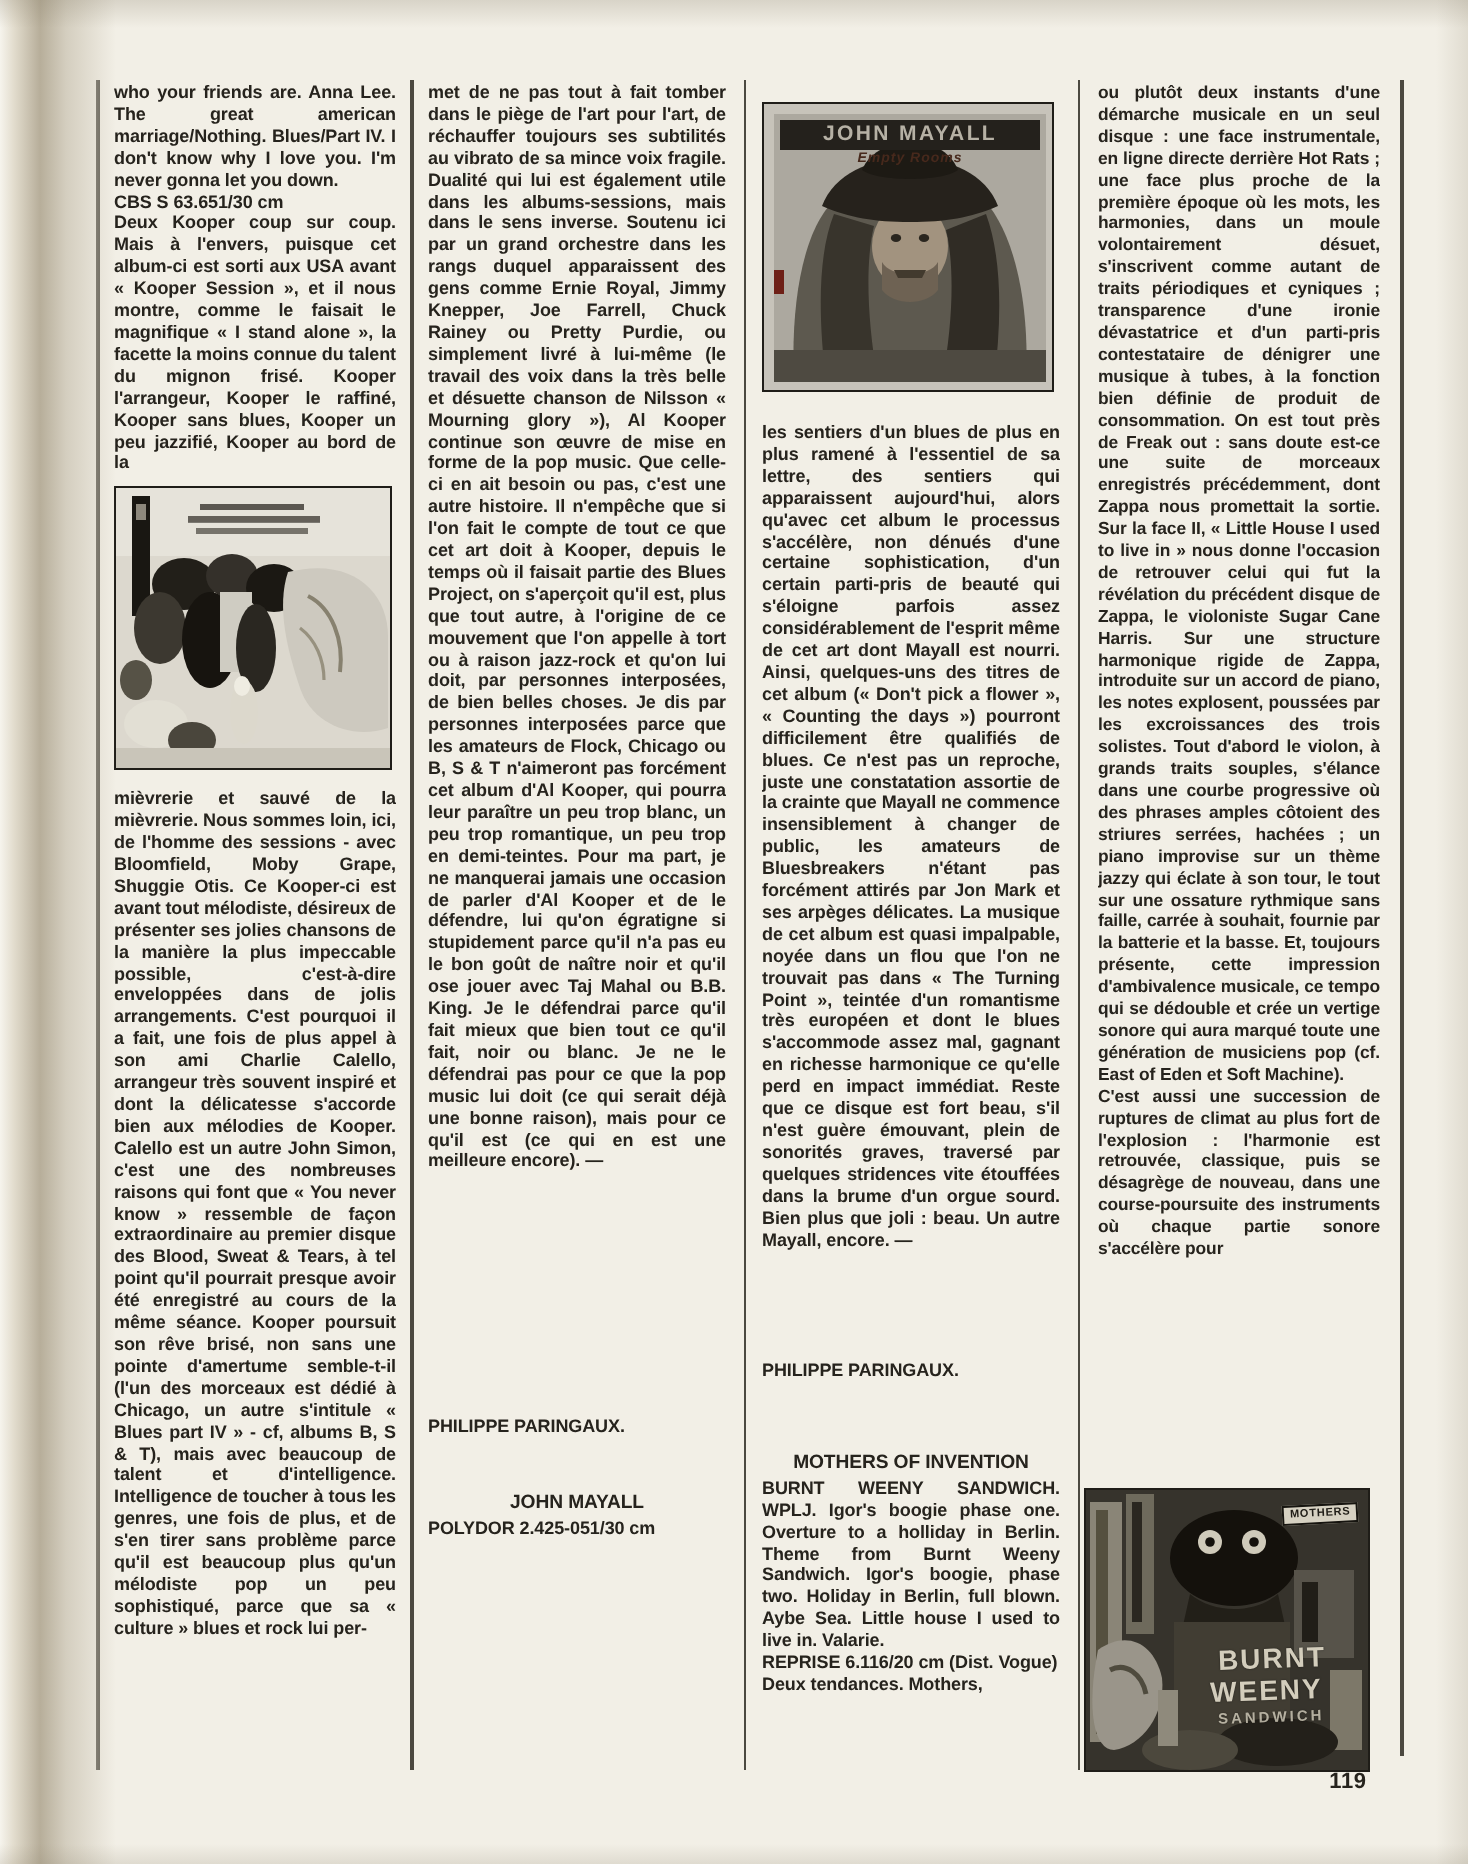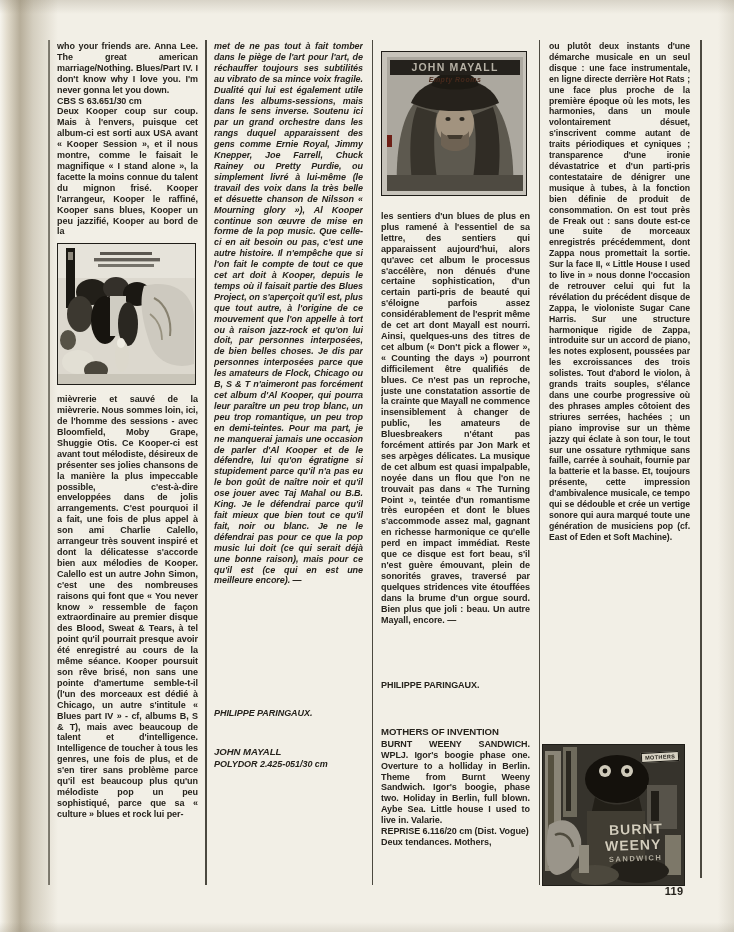--- a/index.html
+++ b/index.html
@@ -17,27 +17,27 @@
     background:linear-gradient(180deg,rgba(125,115,93,.22),rgba(125,115,93,0));}
   .edge-right{position:absolute;right:0;top:0;width:16px;height:100%;z-index:4;pointer-events:none;
     background:linear-gradient(270deg,rgba(150,140,118,.20),rgba(150,140,118,0));}
   .edge-bottom{position:absolute;left:0;bottom:0;width:100%;height:10px;z-index:4;pointer-events:none;
     background:linear-gradient(0deg,rgba(125,115,93,.16),rgba(125,115,93,0));}
   .vrule{position:absolute;top:40px;height:845px;width:1.5px;background:#3a362e;opacity:.9;}
   
   .col{position:absolute;top:41px;height:848px;overflow:hidden;text-align:justify;}
   .col p{margin:0;font-size:9px;line-height:10.9px;letter-spacing:-0.05px;}
   #col1{left:57px;width:141px;}
-  #col2{left:214px;width:149px;font-style:italic;}
+  #col2{left:214px;width:149px;}
   #col3{left:381px;width:149px;}
   #col4{left:549px;width:141px;}
   #col4 p{font-size:8.7px;}
   .clip-b{overflow:hidden;}
   .sig{text-align:left;margin-top:1px !important;}
-  .rev-head{font-size:9.6px !important;letter-spacing:.25px;text-align:left;margin-bottom:1px !important;}
+  .rev-head{font-size:9.6px !important;letter-spacing:.25px;text-align:center;margin-bottom:1px !important;}
   
   .cover{border:1px solid #1f1d18;box-sizing:border-box;background:#ddd9cf;position:relative;overflow:hidden;}
   
   #kooper-cover{width:139px;height:142px;margin:6px 0 9px 0;}
   
   #mayall-cover{width:146px;height:145px;margin-top:10px;margin-bottom:15px;background:#c7c3ba;padding:5px 5px 6px 5px;}
   #mayall-photo{position:relative;width:136px;height:134px;background:linear-gradient(180deg,#bdb9b0 0%,#a5a198 55%,#8e8a81 100%);overflow:hidden;}
   #mayall-banner{position:absolute;left:3px;top:3px;right:3px;height:15px;background:#24211c;
     color:#b6b1a5;font-size:10.5px;line-height:15px;text-align:center;letter-spacing:1.2px;}
   #mayall-sub{position:absolute;left:0;top:19px;width:100%;text-align:center;color:#47291c;
@@ -141,20 +141,21 @@
       <p class="rev-head">MOTHERS OF INVENTION</p>
       <p>BURNT WEENY SANDWICH. WPLJ. Igor's boogie phase one. Overture to a holliday in Berlin. Theme from Burnt Weeny Sandwich. Igor's boogie, phase two. Holiday in Berlin, full blown. Aybe Sea. Little house I used to live in. Valarie.</p>
       <p>REPRISE 6.116/20 cm (Dist. Vogue)</p>
       <p>Deux tendances. Mothers,</p>
     </div>
   </div>
 
   <div class="col" id="col4">
     <div class="clip-b" style="height:692px">
       <p>ou plutôt deux instants d'une démarche musicale en un seul disque : une face instrumentale, en ligne directe derrière Hot Rats ; une face plus proche de la première époque où les mots, les harmonies, dans un moule volontairement désuet, s'inscrivent comme autant de traits périodiques et cyniques ; transparence d'une ironie dévastatrice et d'un parti-pris contestataire de dénigrer une musique à tubes, à la fonction bien définie de produit de consommation. On est tout près de Freak out : sans doute est-ce une suite de morceaux enregistrés précédemment, dont Zappa nous promettait la sortie. Sur la face II, « Little House I used to live in » nous donne l'occasion de retrouver celui qui fut la révélation du précédent disque de Zappa, le violoniste Sugar Cane Harris. Sur une structure harmonique rigide de Zappa, introduite sur un accord de piano, les notes explosent, poussées par les excroissances des trois solistes. Tout d'abord le violon, à grands traits souples, s'élance dans une courbe progressive où des phrases amples côtoient des striures serrées, hachées ; un piano improvise sur un thème jazzy qui éclate à son tour, le tout sur une ossature rythmique sans faille, carrée à souhait, fournie par la batterie et la basse. Et, toujours présente, cette impression d'ambivalence musicale, ce tempo qui se dédouble et crée un vertige sonore qui aura marqué toute une génération de musiciens pop (cf. East of Eden et Soft Machine).</p>
+      <p>C'est aussi une succession de ruptures de climat au plus fort de l'explosion : l'harmonie est retrouvée, classique, puis se désagrège de nouveau, dans une course-poursuite des instruments où chaque partie sonore s'accélère pour</p>
     </div>
   </div>
 
   <div class="cover" id="mothers-cover">
     <svg width="141" height="140" viewBox="0 0 141 140" style="position:absolute;left:0;top:0">
       <rect width="141" height="140" fill="#36332c"></rect>
       <rect x="2" y="6" width="16" height="120" fill="#8a8577"></rect>
       <rect x="5" y="10" width="6" height="112" fill="#55503f"></rect>
       <rect x="20" y="2" width="14" height="70" fill="#6e6a5c"></rect>
       <rect x="23" y="6" width="5" height="60" fill="#2a2720"></rect>

